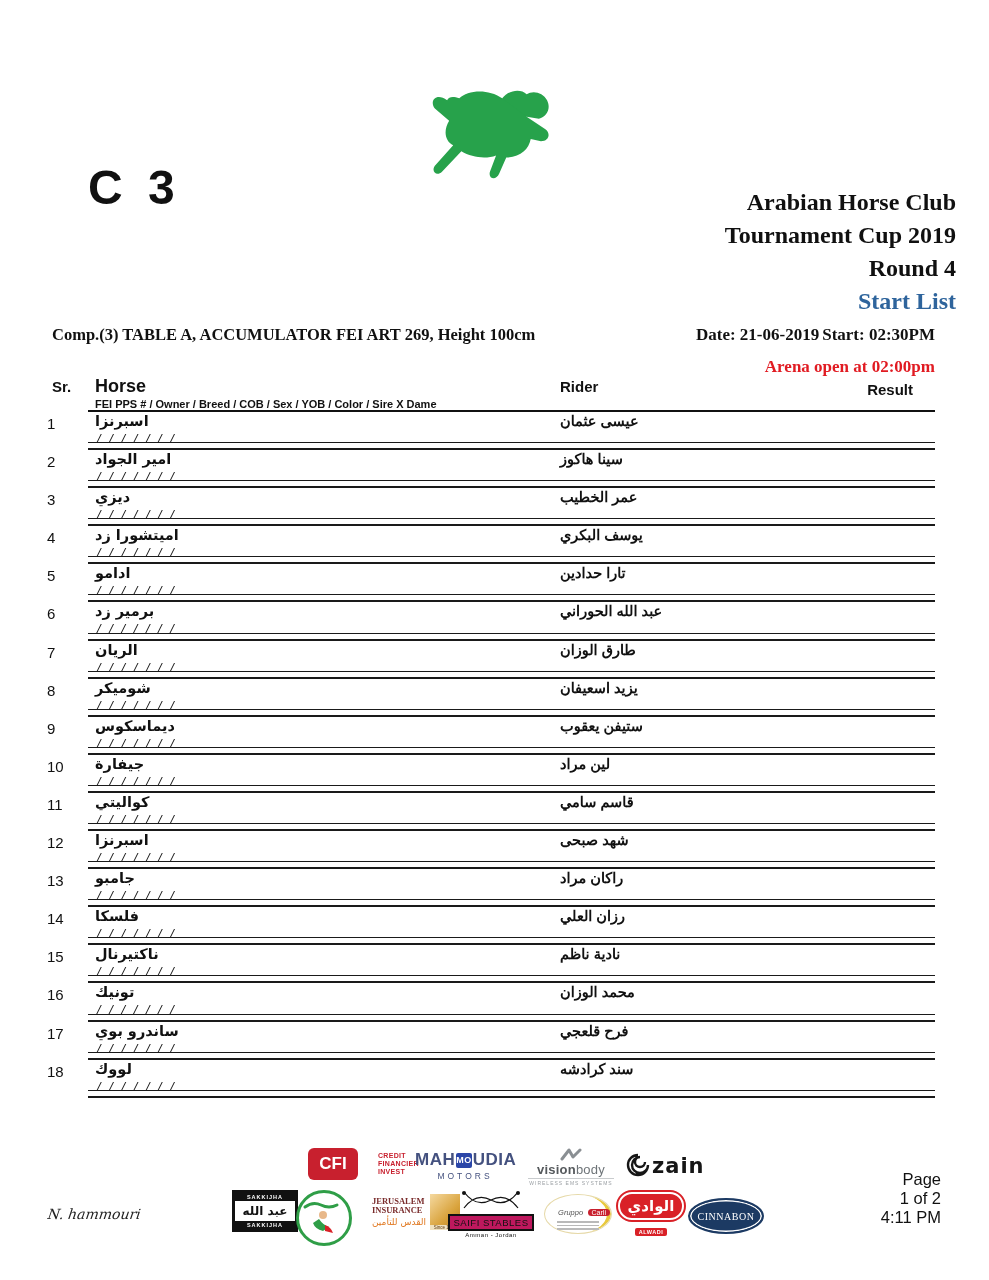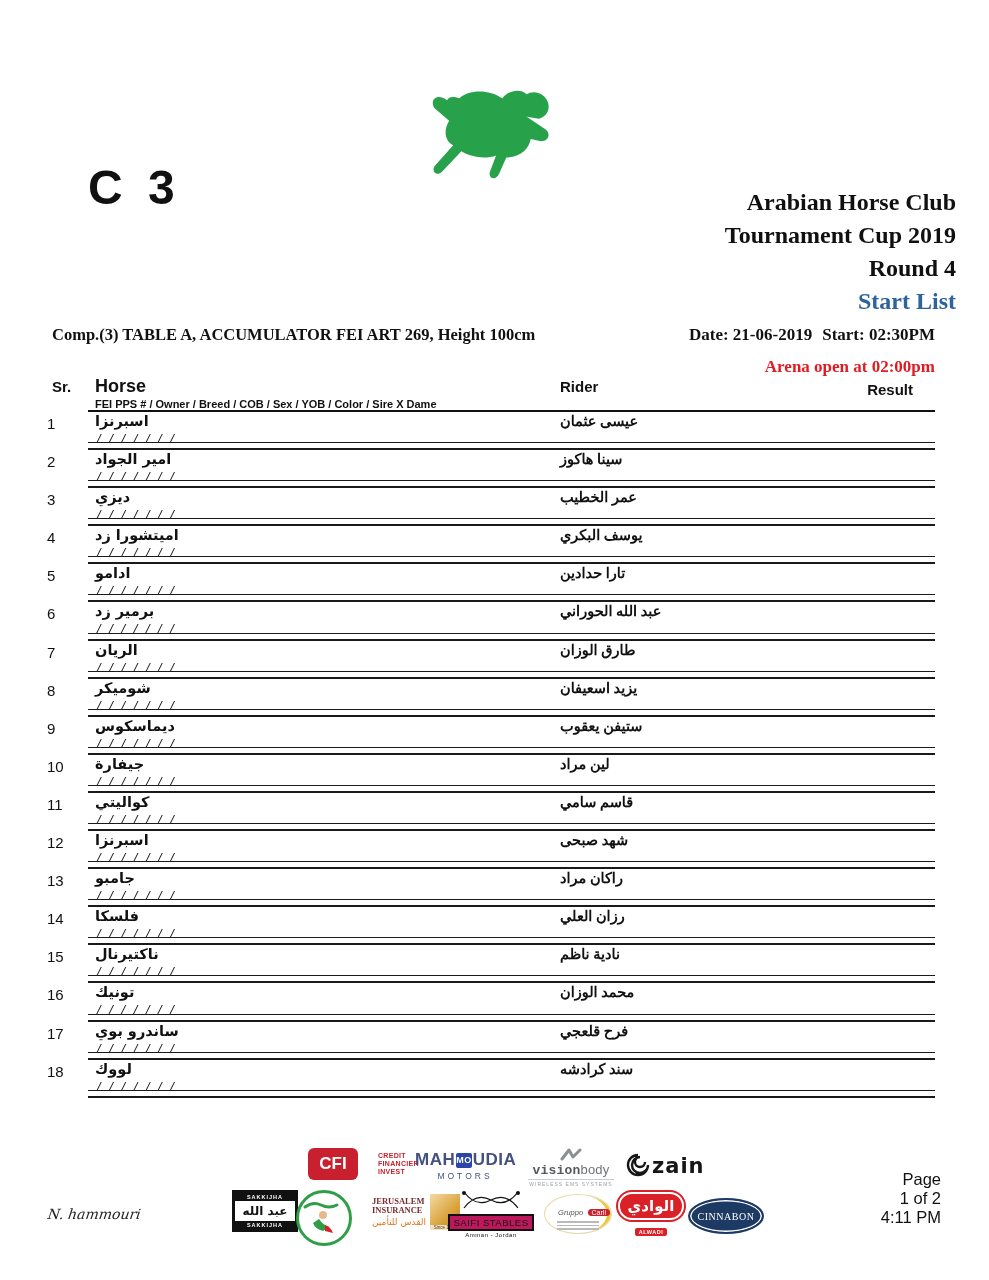--- a/index.html
+++ b/index.html
@@ -11,40 +11,40 @@
   .class-code{position:absolute;left:88px;top:160px;font-size:48px;font-weight:bold;
               letter-spacing:6px;font-family:"Liberation Sans",sans-serif;}
   .horse-logo{position:absolute;left:418px;top:82px;width:150px;height:102px;}
   .title-block{position:absolute;left:0;top:186px;width:956px;text-align:right;}
   .title-line{font-family:"Liberation Serif",serif;font-weight:bold;font-size:24px;line-height:33px;color:#101010;}
   .start-list{font-family:"Liberation Serif",serif;font-weight:bold;font-size:24px;line-height:32px;color:#2e649c;}
 
   
   .comp-line{position:absolute;left:52px;top:325px;font-weight:bold;font-size:16.5px;}
   .date-line{position:absolute;right:54px;top:325px;font-weight:bold;font-size:17px;}
-  .date-line span{margin-left:10px;}
+  .date-line span{margin-left:3px;}
   .arena-note{position:absolute;right:54px;top:357px;font-weight:bold;font-size:17px;color:#e11b22;}
 
   
   .thead{position:absolute;left:40px;top:376px;width:895px;height:36px;font-weight:bold;}
   .th-sr{position:absolute;left:12px;top:2px;font-size:15px;}
   .th-horse{position:absolute;left:55px;top:0;font-size:18px;}
   .th-rider{position:absolute;left:520px;top:2px;font-size:15px;}
   .th-result{position:absolute;right:22px;top:5px;font-size:15px;}
   .th-sub{position:absolute;left:55px;top:22px;font-size:11px;}
   .head-rule{position:absolute;left:88px;top:410px;width:847px;border-top:2.5px solid #111;}
 
   
   .rows{position:absolute;left:40px;top:412px;width:895px;}
   .row{position:relative;height:38.1px;}
   .r-sr{position:absolute;left:7px;top:3px;font-size:15px;}
   .r-horse{position:absolute;left:55px;top:1px;font-size:14.5px;font-weight:bold;
            font-family:"DejaVu Sans",sans-serif;}
   .r-rider{position:absolute;left:520px;top:1px;font-size:14.5px;font-weight:bold;
-           font-family:Liberation Serif, serif;}
+           font-family:Liberation Sans, sans-serif;}
   .r-result{position:absolute;right:30px;top:3px;font-size:14px;}
   .r-slash{position:absolute;left:57px;top:19px;font-size:13px;font-style:italic;letter-spacing:2.5px;}
   .r-sep{position:absolute;left:48px;right:0;bottom:0;height:5px;
          border-top:1px solid #1a1a1a;border-bottom:2.5px solid #1a1a1a;}
 
   
   .logo{position:absolute;}
   
   .cfi{left:308px;top:1148px;display:flex;align-items:center;gap:20px;}
   .cfi-box{width:50px;height:32px;background:#c8202e;border-radius:6px;color:#fff;
@@ -54,21 +54,21 @@
   .mah{left:415px;top:1150px;width:100px;text-align:center;}
   .mah-word{font-size:17px;font-weight:bold;color:#44517f;letter-spacing:.5px;
             display:flex;align-items:center;justify-content:flex-start;}
   .mah-box{display:inline-flex;width:17px;height:15px;background:#2b46a8;color:#fff;
            font-size:9px;align-items:center;justify-content:center;margin:0 1px;border-radius:2px;}
   .mah-sub{font-size:8.5px;color:#44517f;letter-spacing:3px;margin-top:1px;}
   
   .vb{left:528px;top:1148px;width:86px;text-align:center;color:#6e7478;}
   .vb-mark{display:block;margin:0 auto;}
   .vb-word{font-size:13px;letter-spacing:.2px;}
-  .vb-word b{color:#55595c;font-family:Liberation Mono, monospace;}
+  .vb-word b{color:#55595c;}
   .vb-sub{font-size:5px;letter-spacing:1px;color:#9a9fa3;border-top:1px solid #c9ccce;margin-top:1px;padding-top:1px;}
   
   .zain{left:624px;top:1152px;display:flex;align-items:center;gap:2px;color:#161616;}
   .zain-word{font-size:21px;font-weight:bold;letter-spacing:1px;font-family:"DejaVu Sans",sans-serif;}
   
   .sak{left:232px;top:1190px;width:60px;border:3px solid #111;background:#fff;}
   .sak-bar{background:#111;color:#fff;font-size:5.5px;font-weight:bold;text-align:center;
            letter-spacing:1px;padding:1px 0;}
   .sak-mid{font-family:"DejaVu Sans",sans-serif;font-weight:bold;font-size:12px;text-align:center;
            padding:3px 0;color:#111;}

